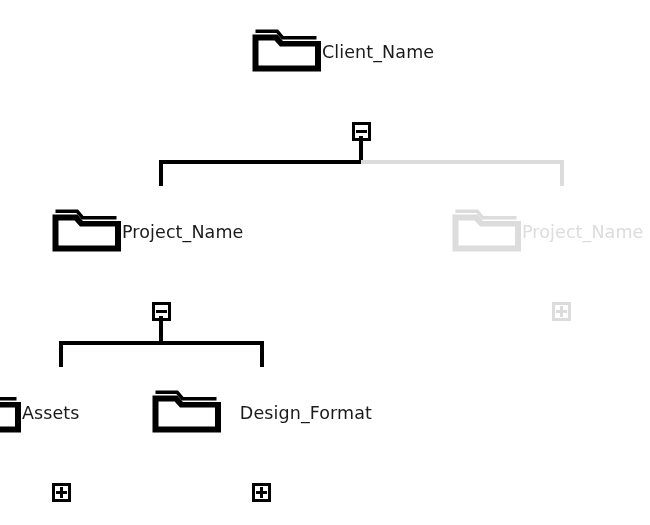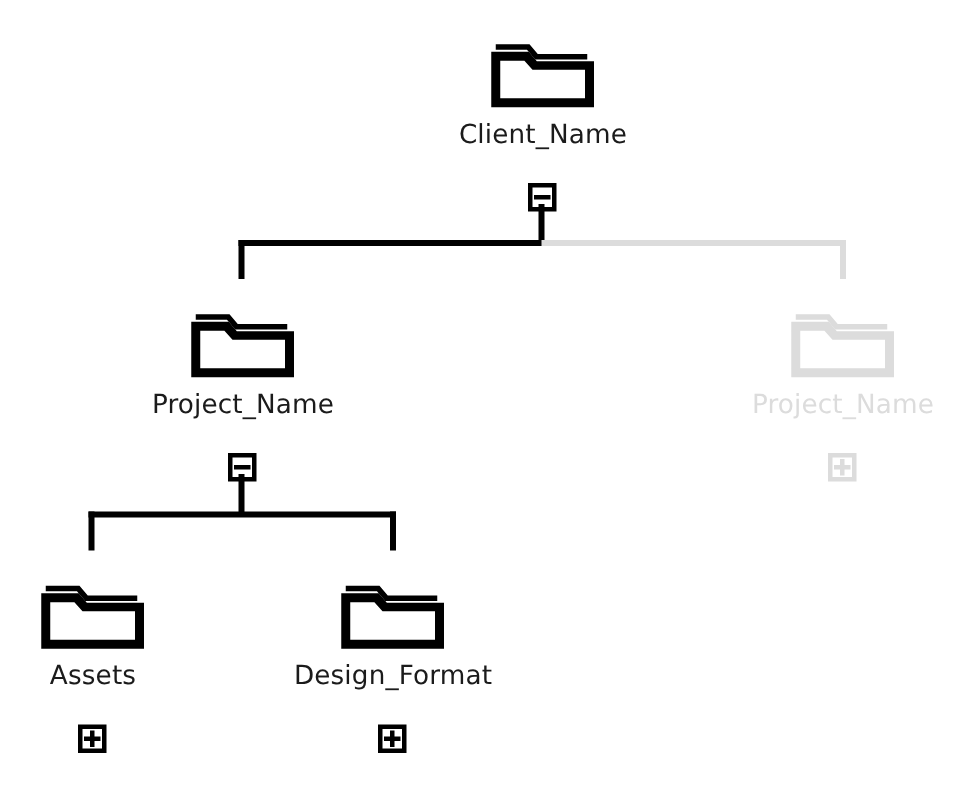--- a/index.html
+++ b/index.html
@@ -25,21 +25,21 @@
     background: #000000;
   }
   .line.dim {
     background: #dcdcdc;
   }
 
   
   .node {
     position: absolute;
     display: flex;
-    flex-direction: column;
+    flex-direction: row;
     align-items: center;
     width: 220px;
     margin-left: -110px;
   }
 
   .folder-icon {
     display: block;
   }
 
   .node-label {
@@ -175,21 +175,21 @@
       </svg>
     </span>
     <span class="node-label">Assets</span>
   </div>
 
   <div class="toggle toggle-anchor" style="left:61px; top:478px;">
     <span class="bar-h"></span>
     <span class="bar-v"></span>
   </div>
 
-  <div class="node" style="left:262px; top:385px;">
+  <div class="node" style="left:262px; top:385px;justify-content:space-between;">
     <span class="folder-icon">
       <svg width="70" height="48" viewBox="0 0 70 48" aria-hidden="true">
         <path fill="#000000" d="M3.5 5.5 h22.5 l5.5 6.5 h33 v3.6 h-34.7 l-5.5 -6.5 h-20.8 z"></path>
         <path fill="#000000" d="M0.5 10.5 h25 l5.4 6.4 h38.1 v30.6 h-68.5 z
                                  M6.5 16.5 v25 h56.5 v-19 h-35 l-5.4 -6 z"></path>
       </svg>
     </span>
     <span class="node-label">Design_Format</span>
   </div>
 

